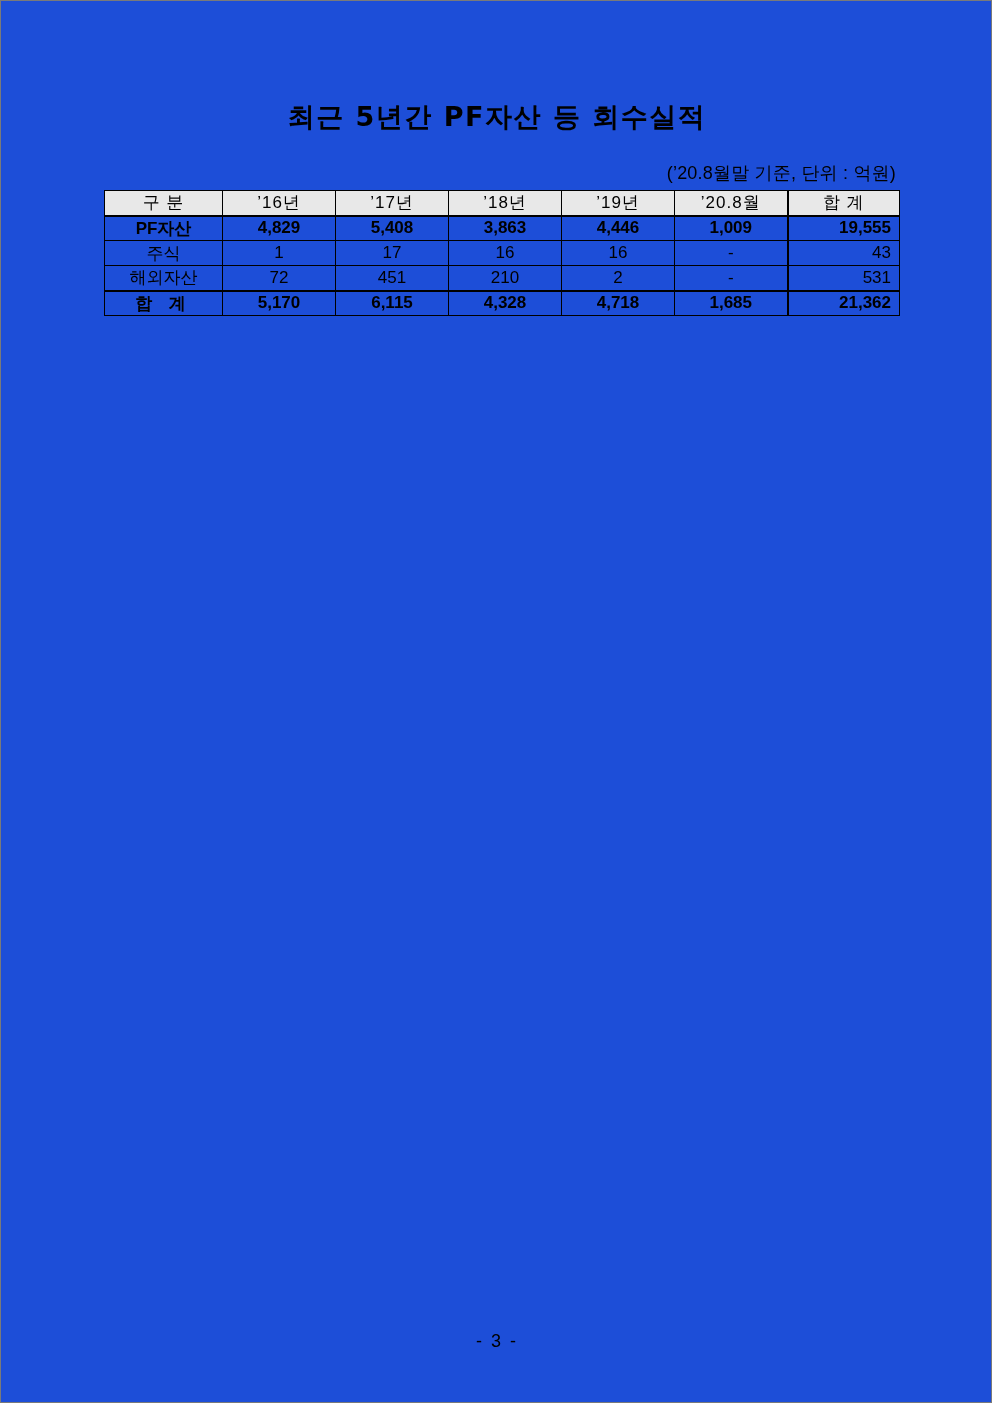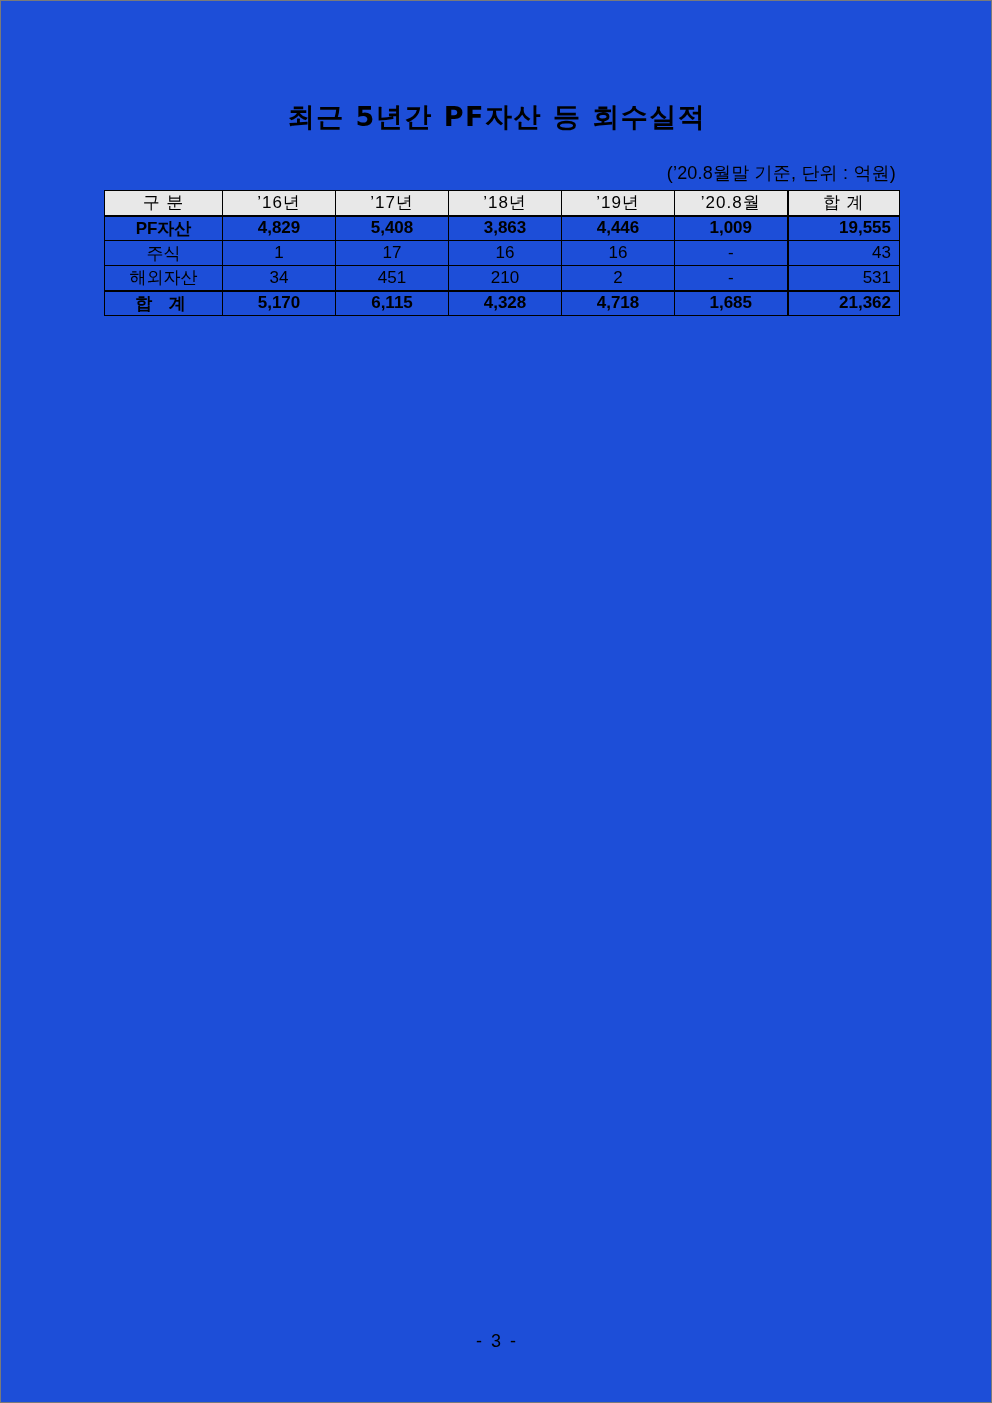--- a/index.html
+++ b/index.html
@@ -160,21 +160,21 @@
         <td class="rowhead">주식</td>
         <td class="num">1</td>
         <td class="num">17</td>
         <td class="num">16</td>
         <td class="num">16</td>
         <td class="num">-</td>
         <td class="totalcol leftborder2">43</td>
       </tr>
       <tr>
         <td class="rowhead">해외자산</td>
-        <td class="num">34</td>
+        <td class="num">72</td>
         <td class="num">451</td>
         <td class="num">210</td>
         <td class="num">2</td>
         <td class="num">-</td>
         <td class="totalcol leftborder2">531</td>
       </tr>
       <tr class="total">
         <td class="rowhead spaced">합 계</td>
         <td class="num">5,170</td>
         <td class="num">6,115</td>

